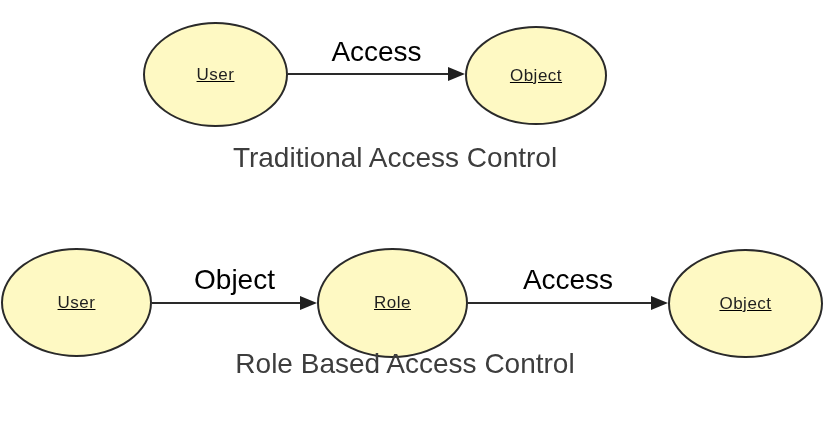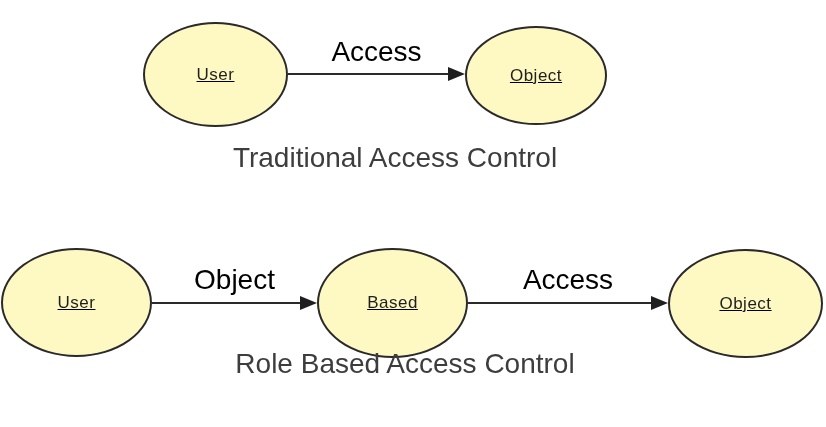--- a/index.html
+++ b/index.html
@@ -112,21 +112,21 @@
       <span class="node-label">User</span>
     </div>
 
     <div class="arrow b-arrow1">
       <div class="arrow-line"></div>
       <div class="arrow-head"></div>
     </div>
     <div class="edge-label b-edge1">Object</div>
 
     <div class="ellipse-node b-role">
-      <span class="node-label">Based</span>
+      <span class="node-label">Role</span>
     </div>
 
     <div class="arrow b-arrow2">
       <div class="arrow-line"></div>
       <div class="arrow-head"></div>
     </div>
     <div class="edge-label b-edge2">Access</div>
 
     <div class="ellipse-node b-object">
       <span class="node-label">Object</span>

